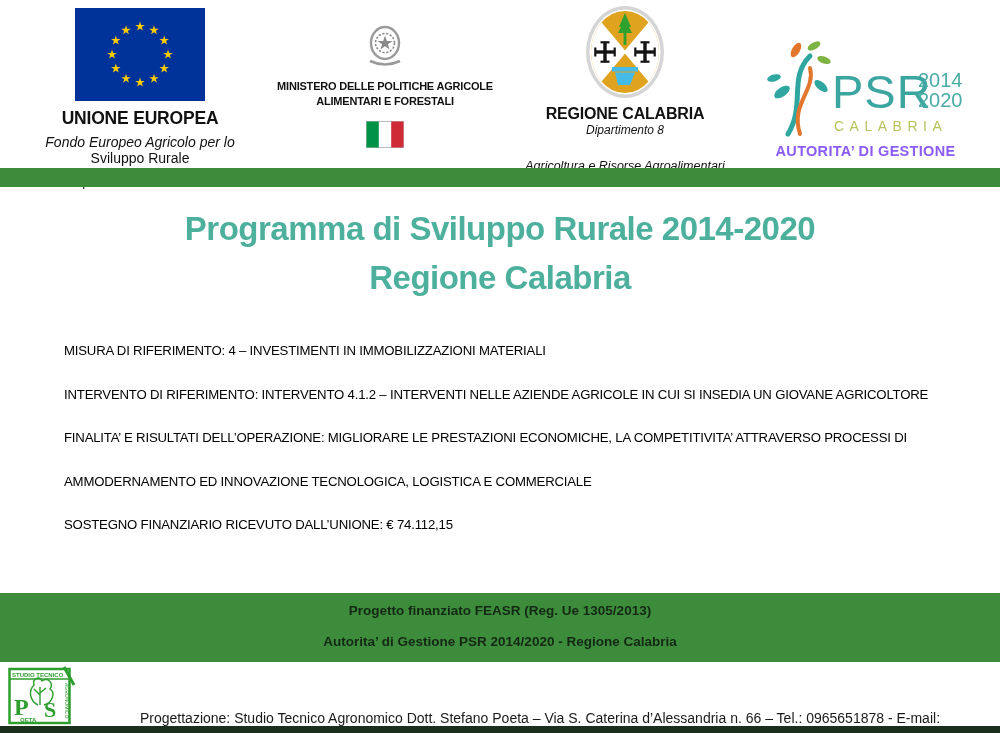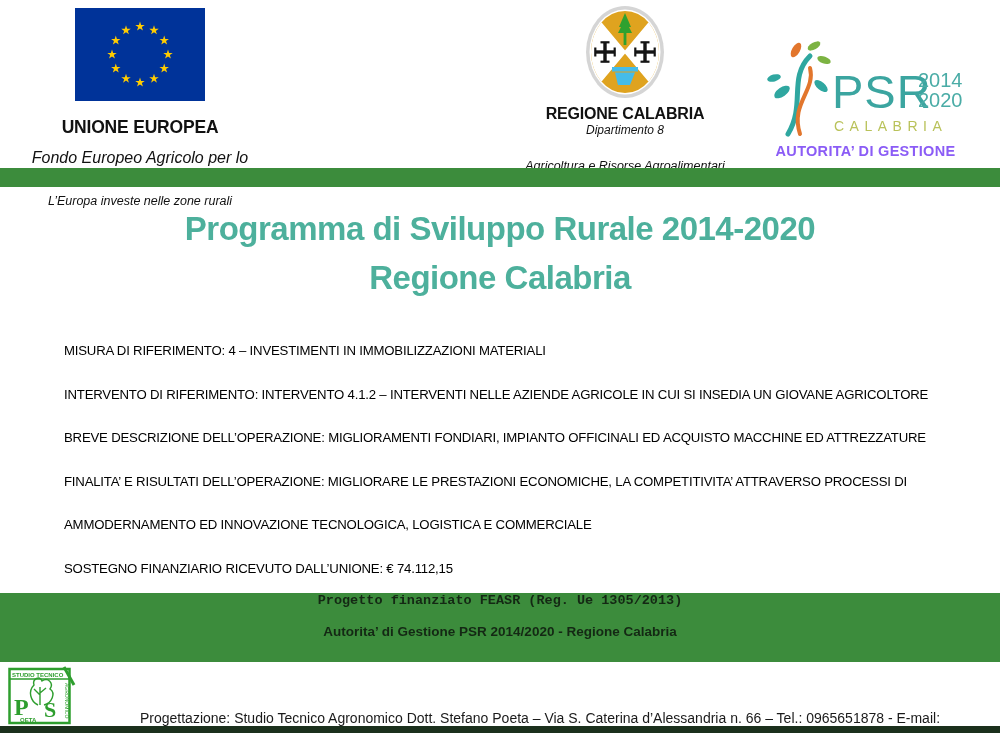--- a/index.html
+++ b/index.html
@@ -2,22 +2,22 @@
 <html><head>
 <meta charset="utf-8">
 <style>
   html,body{margin:0;padding:0;background:#e8e8e8;}
   .page{position:relative;width:1000px;height:733px;background:#ffffff;overflow:hidden;
         font-family:"Liberation Sans",sans-serif;color:#111;}
   .abs{position:absolute;}
 
   
   .logo-block{position:absolute;text-align:center;}
-  .eu-title{font-size:17.5px;font-weight:bold;margin-top:16px;letter-spacing:-0.2px;}
-  .eu-sub{font-size:16px;margin-top:11px;}
+  .eu-title{font-size:17.5px;font-weight:bold;margin-top:7px;letter-spacing:-0.2px;}
+  .eu-sub{font-size:14px;margin-top:5px;}
   .eu-sub .it{font-style:italic;}
   .eu-tagline{font-size:12.5px;font-style:italic;margin-top:9px;}
   .ministry-text{font-size:11px;font-weight:bold;line-height:1.4;margin-top:7px;letter-spacing:-0.2px;}
   .region-title{font-size:16px;font-weight:bold;margin-top:5px;letter-spacing:-0.2px;}
   .region-sub{font-size:12px;font-style:italic;}
   .region-tagline{font-size:12.5px;font-style:italic;margin-top:22px;}
   .psr-authority{font-size:14.5px;font-weight:bold;color:#8b5cf6;margin-top:3px;letter-spacing:0.3px;}
 
   .green-bar{position:absolute;left:0;top:168px;width:100%;height:19px;background:#3c8c3c;}
 
@@ -28,21 +28,21 @@
   
   .body-block{position:absolute;left:64px;top:329px;width:932px;font-size:13.2px;
               line-height:43.5px;letter-spacing:-0.2px;color:#000;}
   .body-line{margin:0;white-space:nowrap;}
   .body-line.wrap{white-space:normal;}
   .body-line .lbl{font-weight:normal;}
 
   
   .footer-green{position:absolute;left:0;top:593px;width:100%;height:69px;background:#3c8c3c;
                 color:#142814;font-weight:bold;font-size:13.5px;text-align:center;}
-  .footer-green .l1{font-family:Liberation Mono, monospace;}
+  .footer-green .l1{padding-top:10px;}
   .footer-green .l2{margin-top:16px;text-align:center;}
 
   
   .credits-strip{position:absolute;left:0;top:662px;width:100%;height:64px;background:#fff;}
   .credits-text{position:absolute;left:92px;right:12px;top:31px;text-align:center;
                 font-size:14px;color:#1a1a1a;margin-top:17px;}
 
   .bottom-bar{position:absolute;left:0;bottom:0;width:100%;height:7px;background:#1b301c;}
 
   svg{display:block;margin:0 auto;}
@@ -69,20 +69,37 @@
       <use href="#star" x="40.8" y="60.5"></use>
         <use href="#star" x="37" y="46.5"></use>
       <use href="#star" x="40.8" y="32.5"></use>
         <use href="#star" x="51" y="22.3"></use>
     </svg>
     <div class="eu-title">UNIONE EUROPEA</div>
     <div class="eu-sub"><span class="it">Fondo Europeo Agricolo per lo </span><span>Sviluppo Rurale</span></div>
     <div class="eu-tagline">L’Europa investe nelle zone rurali</div>
   </div>
 
+  <div class="logo-block" style="left:270px;top:20px;width:230px;">
+    <svg width="52" height="52" viewBox="0 0 52 52">
+      <ellipse cx="26" cy="23" rx="14" ry="16" fill="none" stroke="#9a9a9a" stroke-width="2.4"></ellipse>
+      <circle cx="26" cy="23" r="9.5" fill="none" stroke="#8c8c8c" stroke-width="1.6" stroke-dasharray="2.2,1.6"></circle>
+      <path d="M26,15.5 L27.8,20.9 33.5,20.9 28.9,24.2 30.6,29.6 26,26.3 21.4,29.6 23.1,24.2 18.5,20.9 24.2,20.9 Z" fill="#8a8a8a"></path>
+      <path d="M11,41 Q26,48 41,41" fill="none" stroke="#9a9a9a" stroke-width="2.6"></path>
+    </svg>
+    <div class="ministry-text">
+      <div>MINISTERO DELLE POLITICHE AGRICOLE</div>
+      <div>ALIMENTARI E FORESTALI</div>
+    </div>
+    <svg width="38" height="27" viewBox="0 0 38 27" style="margin-top:11px;">
+      <rect x="0.5" y="0.5" width="37" height="26" fill="#fff" stroke="#bbb" stroke-width="1"></rect>
+      <rect x="0.5" y="0.5" width="12.3" height="26" fill="#009246"></rect>
+      <rect x="25.2" y="0.5" width="12.3" height="26" fill="#ce2b37"></rect>
+    </svg>
+  </div>
 
   <div class="logo-block" style="left:510px;top:5px;width:230px;">
     <svg width="80" height="95" viewBox="0 0 80 95">
       <defs>
         <clipPath id="ovclip">
             <ellipse cx="40" cy="47" rx="34" ry="41"></ellipse>
           </clipPath>
       </defs>
       <ellipse cx="40" cy="47" rx="39" ry="46" fill="#d5d5d5"></ellipse>
       <ellipse cx="40" cy="47" rx="35.5" ry="42.5" fill="#ffffff"></ellipse>
@@ -149,21 +166,20 @@
   <div class="green-bar"></div>
 
   <div class="main-title">
     <div>Programma di Sviluppo Rurale 2014-2020</div>
     <div>Regione Calabria</div>
   </div>
 
   <div class="body-block">
     <p class="body-line"><span class="lbl">MISURA DI RIFERIMENTO:</span><span> 4 – INVESTIMENTI IN IMMOBILIZZAZIONI MATERIALI</span></p>
     <p class="body-line"><span class="lbl">INTERVENTO DI RIFERIMENTO:</span><span> INTERVENTO 4.1.2 – INTERVENTI NELLE AZIENDE AGRICOLE IN CUI SI INSEDIA UN GIOVANE AGRICOLTORE</span></p>
-    <p class="body-line"><span class="lbl">BREVE DESCRIZIONE DELL’OPERAZIONE:</span><span> MIGLIORAMENTI FONDIARI, IMPIANTO OFFICINALI ED ACQUISTO MACCHINE ED ATTREZZATURE</span></p>
     <p class="body-line wrap"><span class="lbl">FINALITA’ E RISULTATI DELL’OPERAZIONE:</span><span> MIGLIORARE LE PRESTAZIONI ECONOMICHE, LA COMPETITIVITA’ ATTRAVERSO PROCESSI DI AMMODERNAMENTO ED INNOVAZIONE TECNOLOGICA, LOGISTICA E COMMERCIALE</span></p>
     <p class="body-line"><span class="lbl">SOSTEGNO FINANZIARIO RICEVUTO DALL’UNIONE:</span><span> € 74.112,15</span></p>
   </div>
 
   <div class="footer-green">
     <div class="l1">Progetto finanziato FEASR (Reg. Ue 1305/2013)</div>
     <div class="l2">Autorita’ di Gestione PSR 2014/2020 - Regione Calabria</div>
   </div>
 
   <div class="credits-strip">

